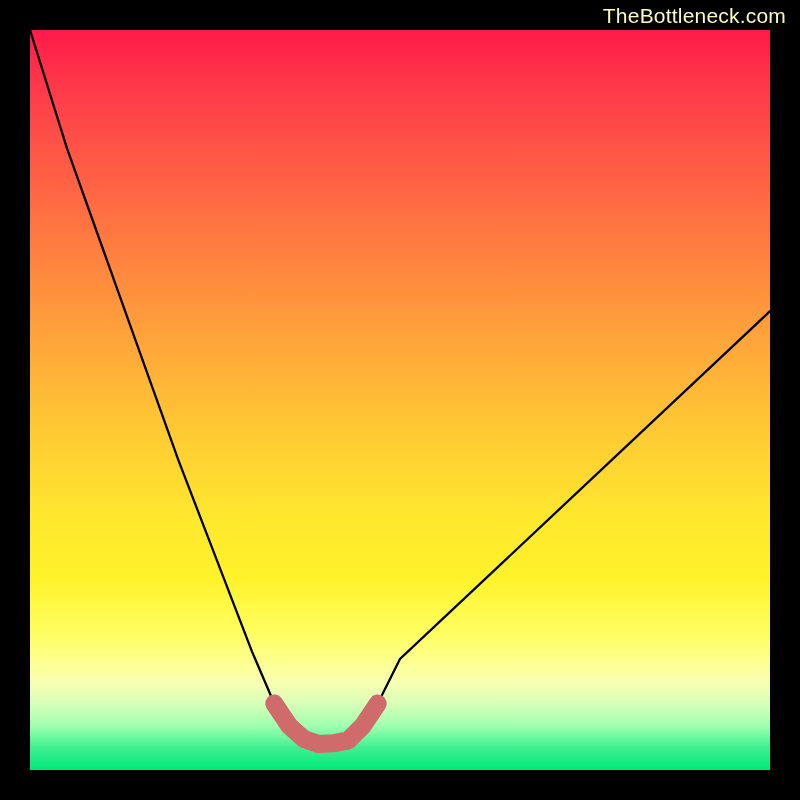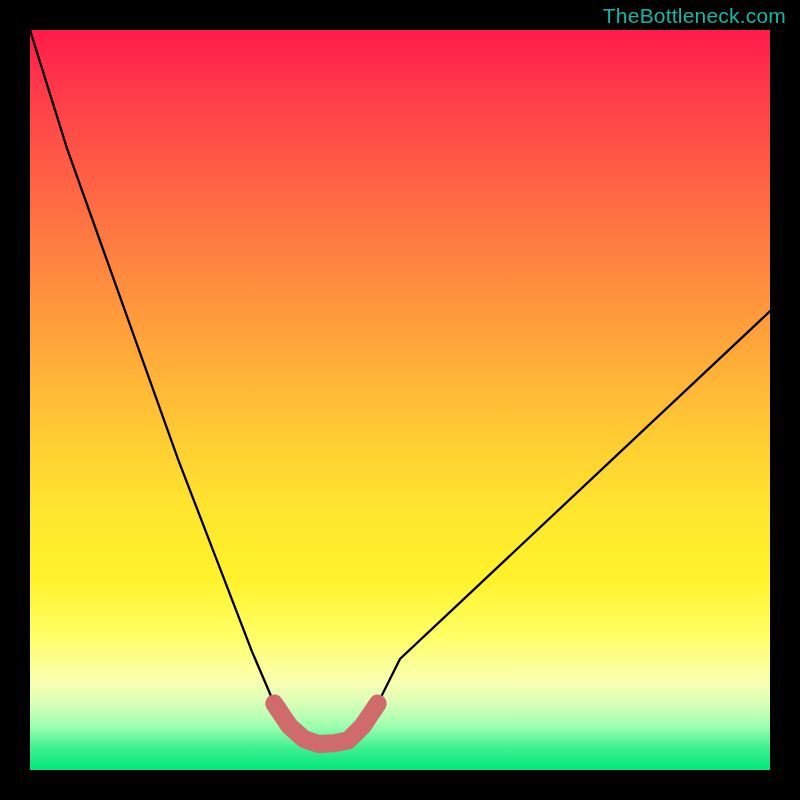--- a/index.html
+++ b/index.html
@@ -8,21 +8,21 @@
     width: 800px;
     height: 800px;
     background: #000;
     font-family: Arial, sans-serif;
     overflow: hidden;
   }
   .watermark {
     position: absolute;
     top: 4px;
     right: 14px;
-    color: #14b8a6;
+    color: #fef9c3;
     font-size: 21px;
     font-weight: 500;
     letter-spacing: 0.2px;
     z-index: 10;
   }
   .chart-area {
     position: absolute;
     left: 30px;
     top: 30px;
     width: 740px;

